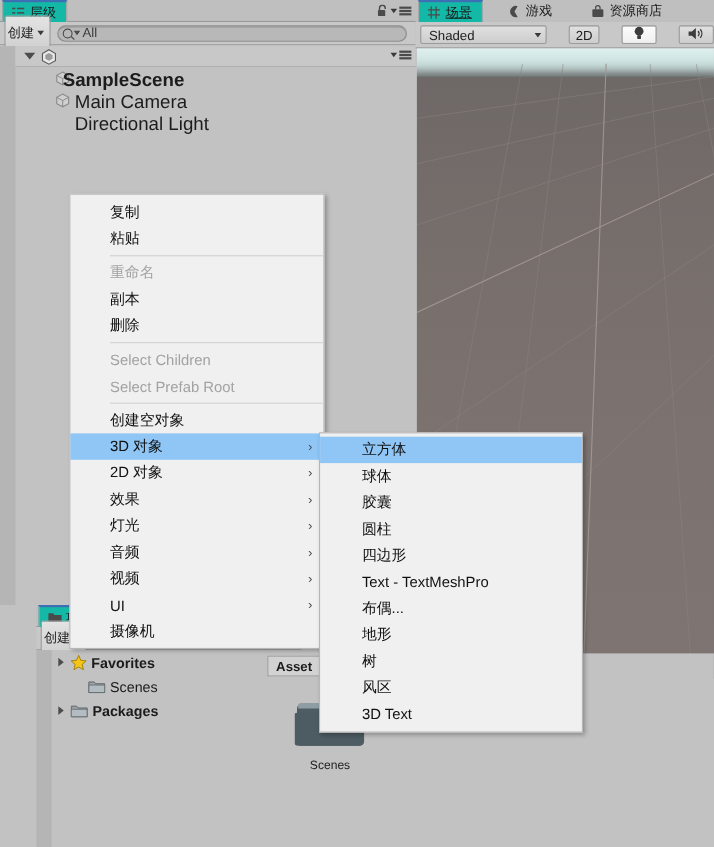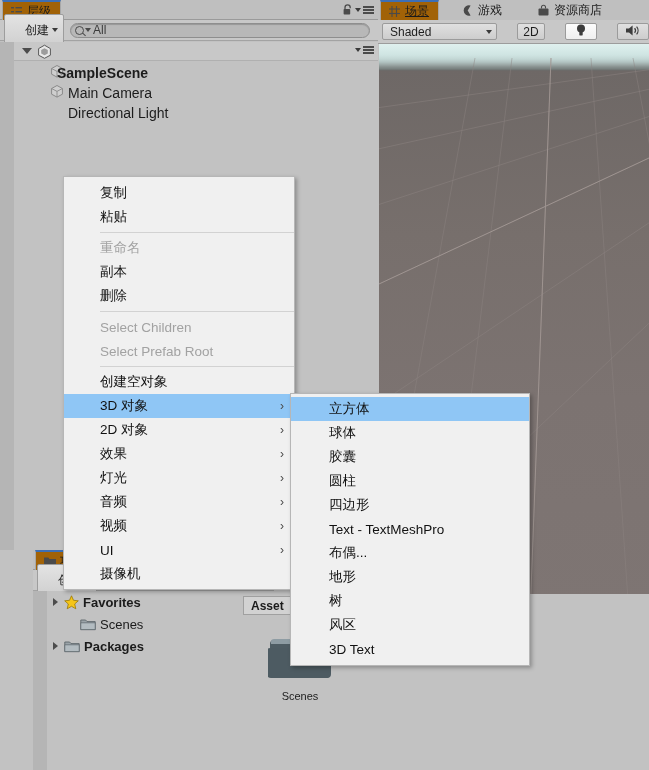--- a/index.html
+++ b/index.html
@@ -27,34 +27,34 @@
   .tab {
     position: absolute; top: 1px; height: 19px;
     display: flex; align-items: center; gap: 4px;
     padding: 0 9px 0 7px;
     font-size: 12px; color: #1b1b1b;
     background: #c8c8c8;
     border-left: 1px solid #a8a8a8;
     border-right: 1px solid #a8a8a8;
   }
   .tab.active {
-    background: #a16207;
+    background: #14b8a6;
     border-top: 2px solid #3d6fb5;
     height: 20px; top: 0;
   }
   .tab-ico { display: inline-block; width: 13px; height: 13px; position: relative; }
 
   .panel-toolbar {
     position: absolute; left: 0; top: 20px; right: 0; height: 21px;
     background: #c8c8c8;
     border-bottom: 1px solid #a3a3a3;
     display: flex; align-items: center;
   }
   .create-btn {
-    margin-left: 4px; height: 33px; padding: 0 5px 0 20px;
+    margin-left: 4px; height: 33px; padding: 0 5px 0 2px;
     display: flex; align-items: center; gap: 3px;
     background: linear-gradient(#e3e3e3,#cfcfcf);
     border: 1px solid #9d9d9d; border-radius: 2px;
     font-size: 12px; color: #1c1c1c;
   }
   .mini-caret {
     width: 0; height: 0; border-left: 3px solid transparent;
     border-right: 3px solid transparent; border-top: 4px solid #3a3a3a;
   }
   .search-field {
@@ -96,21 +96,21 @@
     width: 0; height: 0; flex: none;
     border-left: 5px solid #4c4c4c;
     border-top: 4px solid transparent; border-bottom: 4px solid transparent;
   }
   .tri.open {
     border-left: 5px solid transparent; border-right: 5px solid transparent;
     border-top: 6px solid #4c4c4c; border-bottom: 0;
   }
   .unity-logo { width: 15px; height: 15px; flex: none; }
   .cube-ico { width: 14px; height: 14px; flex: none; }
-  .hier-label { font-size: 14px; color: #1c1c1c; margin-top: 44px; }
+  .hier-label { font-size: 17px; color: #1c1c1c; margin-top: 44px; }
   .hier-label.bold { font-weight: bold; }
   .row-menu {
     position: absolute; right: 4px; top: 4px;
     display: flex; align-items: center; gap: 2px;
   }
   .burger { width: 11px; height: 8px; position: relative; }
   .burger i { position: absolute; left: 0; right: 0; height: 1.5px; background: #4b4b4b; }
   .burger i:nth-child(1){ top: 0 } .burger i:nth-child(2){ top: 3px } .burger i:nth-child(3){ top: 6px }
   .lock-ico { width: 11px; height: 12px; position: relative; }
 

